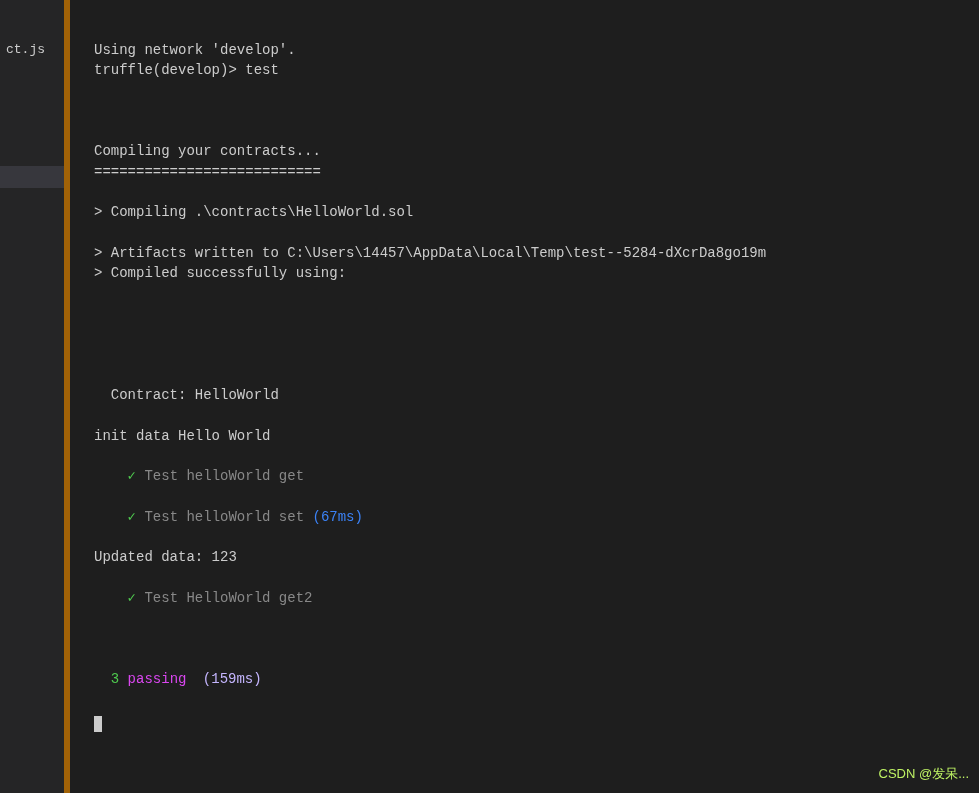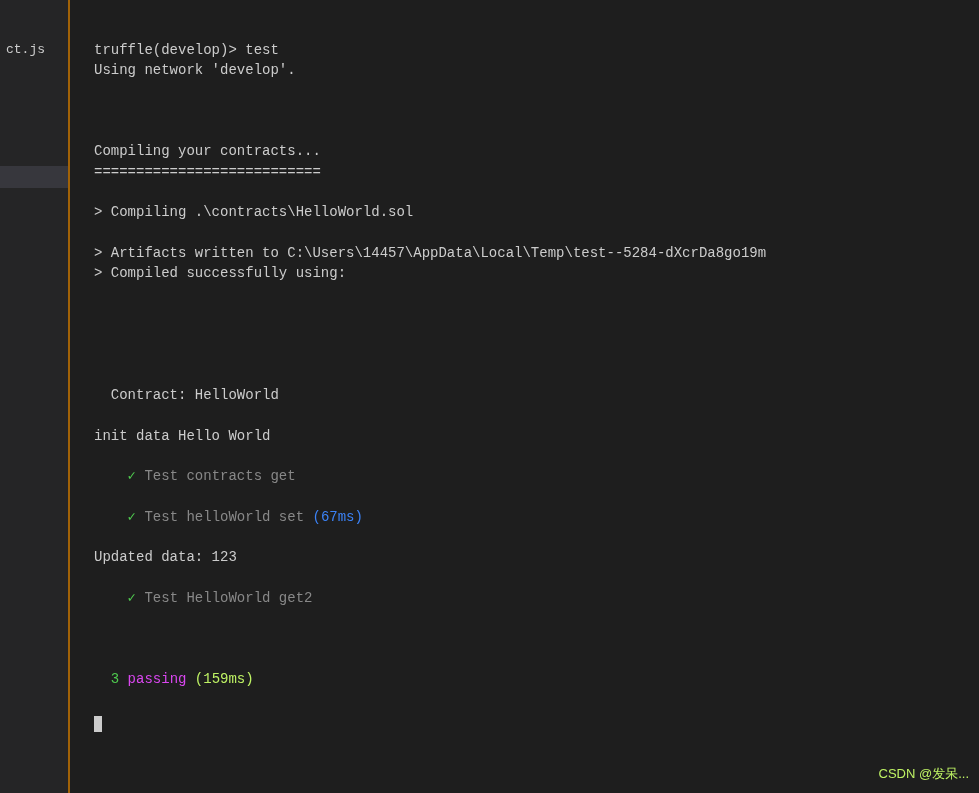--- a/index.html
+++ b/index.html
@@ -14,21 +14,21 @@
       font-size: 14px;
       width: 979px;
       height: 793px;
       overflow: hidden;
       position: relative;
       display: flex;
     }
     .sidebar {
       width: 70px;
       background: #252526;
-      border-right: 2px solid #a16207;
+      border-right: 6px solid #a16207;
       flex-shrink: 0;
       position: relative;
     }
     .sidebar-file {
       color: #cccccc;
       font-size: 13px;
       padding: 2px 6px;
       position: absolute;
       top: 40px;
       left: 0;
@@ -63,21 +63,22 @@
       color: #3b82f6;
     }
     .passing-count {
       color: #4ec94e;
     }
     .passing-text {
       color: #d946ef;
       text-align: right;
     }
     .passing-time {
-      color: #bef264;
+      color: #c4b5fd;
+      padding-left: 8px;
     }
     .cursor-block {
       display: inline-block;
       width: 8px;
       height: 16px;
       background: #cccccc;
       vertical-align: text-bottom;
       margin-top: 6px;
     }
     .watermark {
@@ -91,42 +92,42 @@
   </style>
 </head>
 <body>
 
 <div class="sidebar">
   <div class="sidebar-file">ct.js</div>
   <div class="sidebar-highlight"></div>
 </div>
 
 <div class="terminal">
+  <div class="terminal-line">Using network 'develop'.</div>
   <div class="terminal-line"><span>truffle(develop)&gt; </span><span>test</span></div>
-  <div class="terminal-line">Using network 'develop'.</div>
   <div class="terminal-line">&nbsp;</div>
   <div class="terminal-line">&nbsp;</div>
   <div class="terminal-line">&nbsp;</div>
   <div class="terminal-line">Compiling your contracts...</div>
   <div class="terminal-line">===========================</div>
   <div class="terminal-line">&nbsp;</div>
   <div class="terminal-line">&gt; Compiling .\contracts\HelloWorld.sol</div>
   <div class="terminal-line">&nbsp;</div>
   <div class="terminal-line">&gt; Artifacts written to C:\Users\14457\AppData\Local\Temp\test--5284-dXcrDa8go19m</div>
   <div class="terminal-line">&gt; Compiled successfully using:</div>
   <div class="terminal-line">&nbsp;</div>
   <div class="terminal-line">&nbsp;</div>
   <div class="terminal-line">&nbsp;</div>
   <div class="terminal-line">&nbsp;</div>
   <div class="terminal-line">&nbsp;</div>
   <div class="terminal-line">  Contract: HelloWorld</div>
   <div class="terminal-line">&nbsp;</div>
   <div class="terminal-line">init data Hello World</div>
   <div class="terminal-line">&nbsp;</div>
-  <div class="terminal-line">    <span class="checkmark">✓</span><span class="dim"> Test contracts get</span></div>
+  <div class="terminal-line">    <span class="checkmark">✓</span><span class="dim"> Test helloWorld get</span></div>
   <div class="terminal-line">&nbsp;</div>
   <div class="terminal-line">    <span class="checkmark">✓</span><span class="dim"> Test helloWorld set </span><span class="yellow">(67ms)</span></div>
   <div class="terminal-line">&nbsp;</div>
   <div class="terminal-line">Updated data: 123</div>
   <div class="terminal-line">&nbsp;</div>
   <div class="terminal-line">    <span class="checkmark">✓</span><span class="dim"> Test HelloWorld get2</span></div>
   <div class="terminal-line">&nbsp;</div>
   <div class="terminal-line">&nbsp;</div>
   <div class="terminal-line">&nbsp;</div>
   <div class="terminal-line">  <span class="passing-count">3</span><span class="passing-text"> passing</span><span class="passing-time"> (159ms)</span></div>

